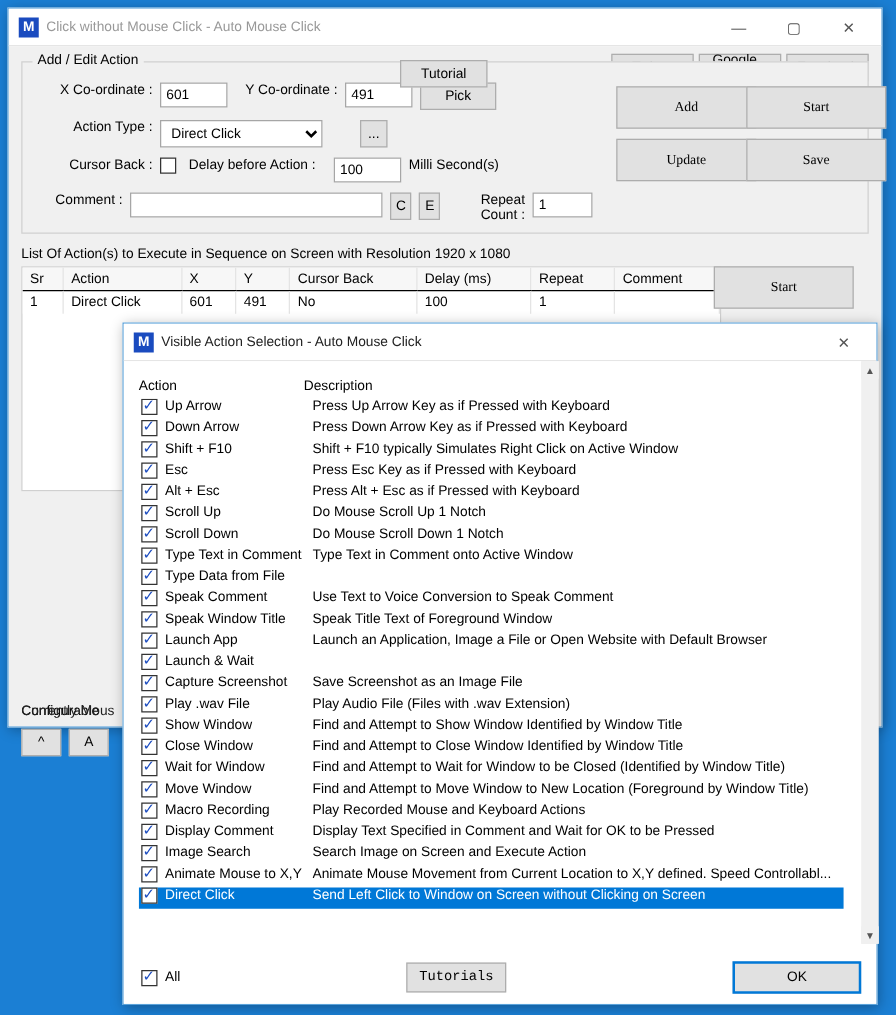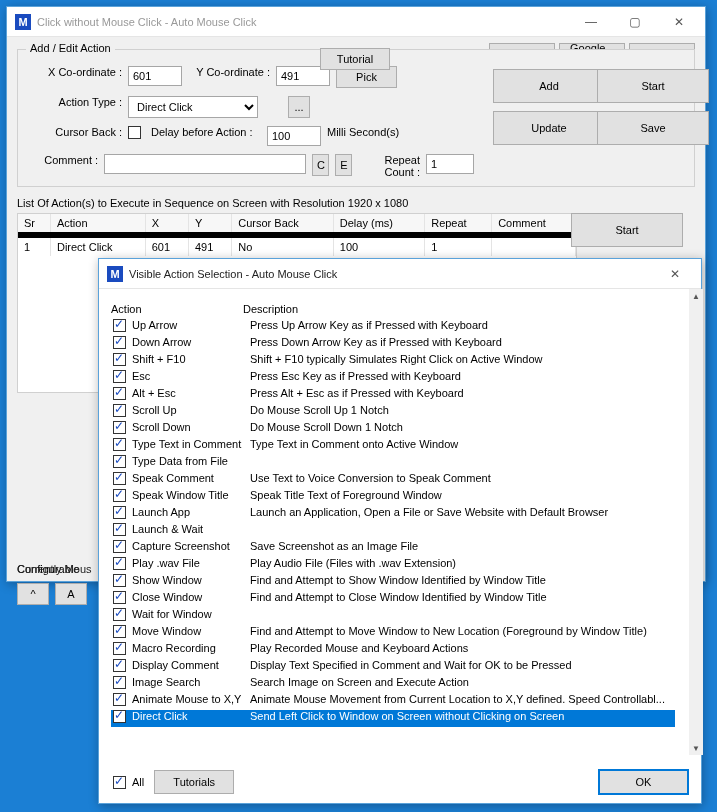--- a/index.html
+++ b/index.html
@@ -76,53 +76,53 @@
   .btn {
     background: #e1e1e1;
     border: 1px solid #adadad;
     height: 22px;
     padding: 0 10px;
     font-size: 11px;
     display: inline-flex;
     align-items: center;
     justify-content: center;
   }
-  .btn.big { width: 112px; height: 34px; }
+  .btn.big { width: 112px; height: 34px; font-family: Liberation Serif, serif; }
   .btn.small { width: 22px; padding:0; }
   .btn.primary { border: 2px solid #0078d7; background:#e1e1e1; }
   select.inp { height: 22px; }
   .chk { width: 13px; height:13px; border:1px solid #333; background:#fff; display:inline-block;}
   .topbtns { position: absolute; right: 10px; top: 6px; display:flex; gap:4px; }
   .rightbtns { position: absolute; right: 12px; top: 32px; display:grid; grid-template-columns: 96px 96px; gap:8px; }
   .listhdr { margin: 10px 0 4px; }
   .table-wrap { border:1px solid #d0d0d0; background:#fff; height:180px; overflow:hidden; position:relative;}
   .table { width:100%; border-collapse: collapse; font-size:11px;}
   .table th, .table td { border-right:1px solid #e4e4e4; padding:3px 6px; text-align:left; background:#fff;}
-  .table th { background:#f7f7f7; border-bottom:6px solid #000000; font-weight:normal;}
+  .table th { background:#f7f7f7; border-bottom:1px solid #000000; font-weight:normal;}
   .startbtn { position:absolute; right:12px; top:210px; width:96px; height:34px;}
   .footer-row {display:flex; align-items:center; gap:6px; margin-top:8px;}
   .bottombar { position:absolute; left:10px; bottom:6px; right:10px;}
 
   
   .dlg-win { left:98px; top:258px; width:604px; height:546px; }
   .dlg-body { padding:10px 12px 8px; background:#fff; height:calc(100% - 30px); display:flex; flex-direction:column;}
   .list-head { display:flex; font-size:11px; padding:4px 0; }
   .list-head .c1{ width:132px;} .list-head .c2{flex:1;}
   .list { flex:1; border:0; overflow-y:auto; position:relative; border-right:14px solid transparent;}
   .scroll-track{position:absolute; right:-2px; top:30px; bottom:48px; width:14px; background:#f0f0f0;}
   .scroll-arrow{height:14px;background:#f0f0f0;display:flex;align-items:center;justify-content:center;color:#555;font-size:8px;}
   .item { display:flex; align-items:flex-start; height:17px; padding-left:2px;}
   .item .cb { width:13px; height:13px; border:1px solid #333; background:#fff; margin-right:6px; position:relative; flex-shrink:0;}
   .item .cb::after{content:"✓"; position:absolute; top:-3px; left:0; font-size:12px; color:#1a4bbf;}
   .item .c1{ width:118px; white-space:nowrap; overflow:hidden;}
   .item .c2{ flex:1; white-space:nowrap; overflow:hidden; text-overflow:ellipsis;}
   .item.sel { background:#0078d7; color:#fff;}
   .item.sel .cb { background:#fff;}
   .dlg-foot{display:flex; align-items:center; gap:10px; padding-top:8px;}
-  .dlg-foot .spacer{flex:1; display:flex; }
+  .dlg-foot .spacer{flex:1; display:flex; justify-content:center;font-family:Liberation Mono, monospace;}
   .status { font-size:11px; color:#222; }
 </style>
 </head>
 <body>
 
 <div class="window main-win">
   <div class="titlebar">
     <span class="logo">M</span>
     <span class="title">Click without Mouse Click - Auto Mouse Click</span>
     <span class="winbtn">—</span>
@@ -293,21 +293,21 @@
           <span class="c2">Use Text to Voice Conversion to Speak Comment</span>
         </div>
         <div class="item">
           <span class="cb"></span>
           <span class="c1">Speak Window Title</span>
           <span class="c2">Speak Title Text of Foreground Window</span>
         </div>
         <div class="item">
           <span class="cb"></span>
           <span class="c1">Launch App</span>
-          <span class="c2">Launch an Application, Open a File or Save Website with Default Browser</span>
+          <span class="c2">Launch an Application, Image a File or Open Website with Default Browser</span>
         </div>
         <div class="item">
           <span class="cb"></span>
           <span class="c1">Launch &amp; Wait</span>
         </div>
         <div class="item">
           <span class="cb"></span>
           <span class="c1">Capture Screenshot</span>
           <span class="c2">Save Screenshot as an Image File</span>
         </div>
@@ -322,20 +322,21 @@
           <span class="c2">Find and Attempt to Show Window Identified by Window Title</span>
         </div>
         <div class="item">
           <span class="cb"></span>
           <span class="c1">Close Window</span>
           <span class="c2">Find and Attempt to Close Window Identified by Window Title</span>
         </div>
         <div class="item">
           <span class="cb"></span>
           <span class="c1">Wait for Window</span>
+          <span class="c2">Find and Attempt to Wait for Window to be Closed (Identified by Window Title)</span>
         </div>
         <div class="item">
           <span class="cb"></span>
           <span class="c1">Move Window</span>
           <span class="c2">Find and Attempt to Move Window to New Location (Foreground by Window Title)</span>
         </div>
         <div class="item">
           <span class="cb"></span>
           <span class="c1">Macro Recording</span>
           <span class="c2">Play Recorded Mouse and Keyboard Actions</span>
@@ -367,16 +368,16 @@
       <div class="scroll-arrow" style="position:absolute;bottom:0;width:100%;">▼</div>
     </div>
     <div class="dlg-foot">
       <span class="item" style="height:auto;">
         <span class="cb"></span>
         <span>All</span>
       </span>
       <span class="spacer">
         <span class="btn" style="width:80px;height:24px">Tutorials</span>
       </span>
-      <span class="btn primary" style="width:91px;height:26px">OK</span>
+      <span class="btn primary" style="width:103px;height:26px">OK</span>
     </div>
   </div>
 </div>
 
 </body></html>

